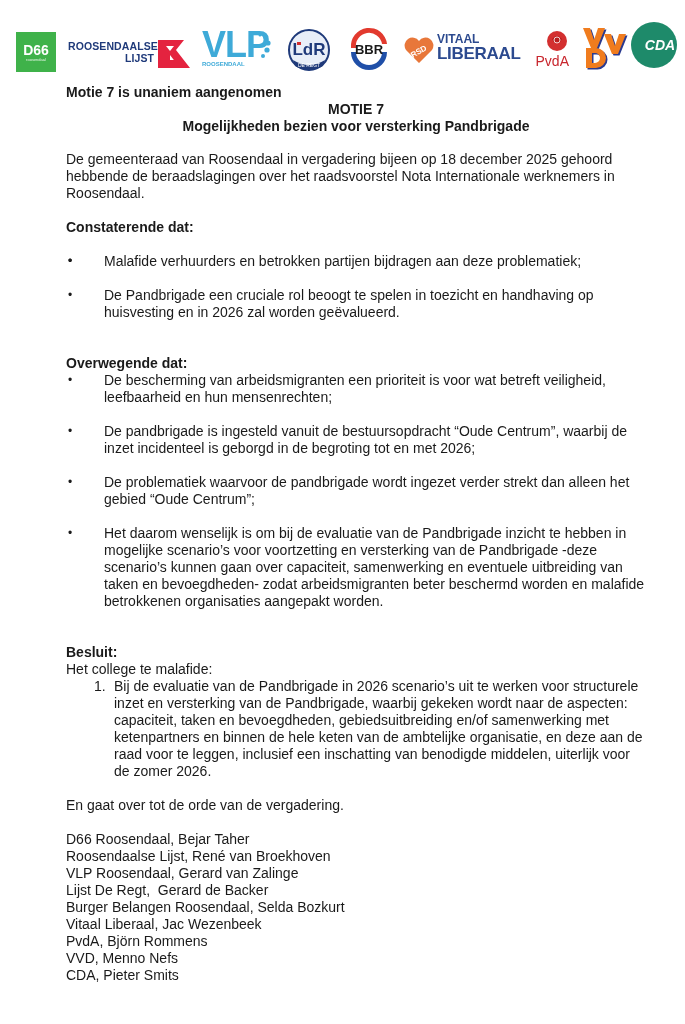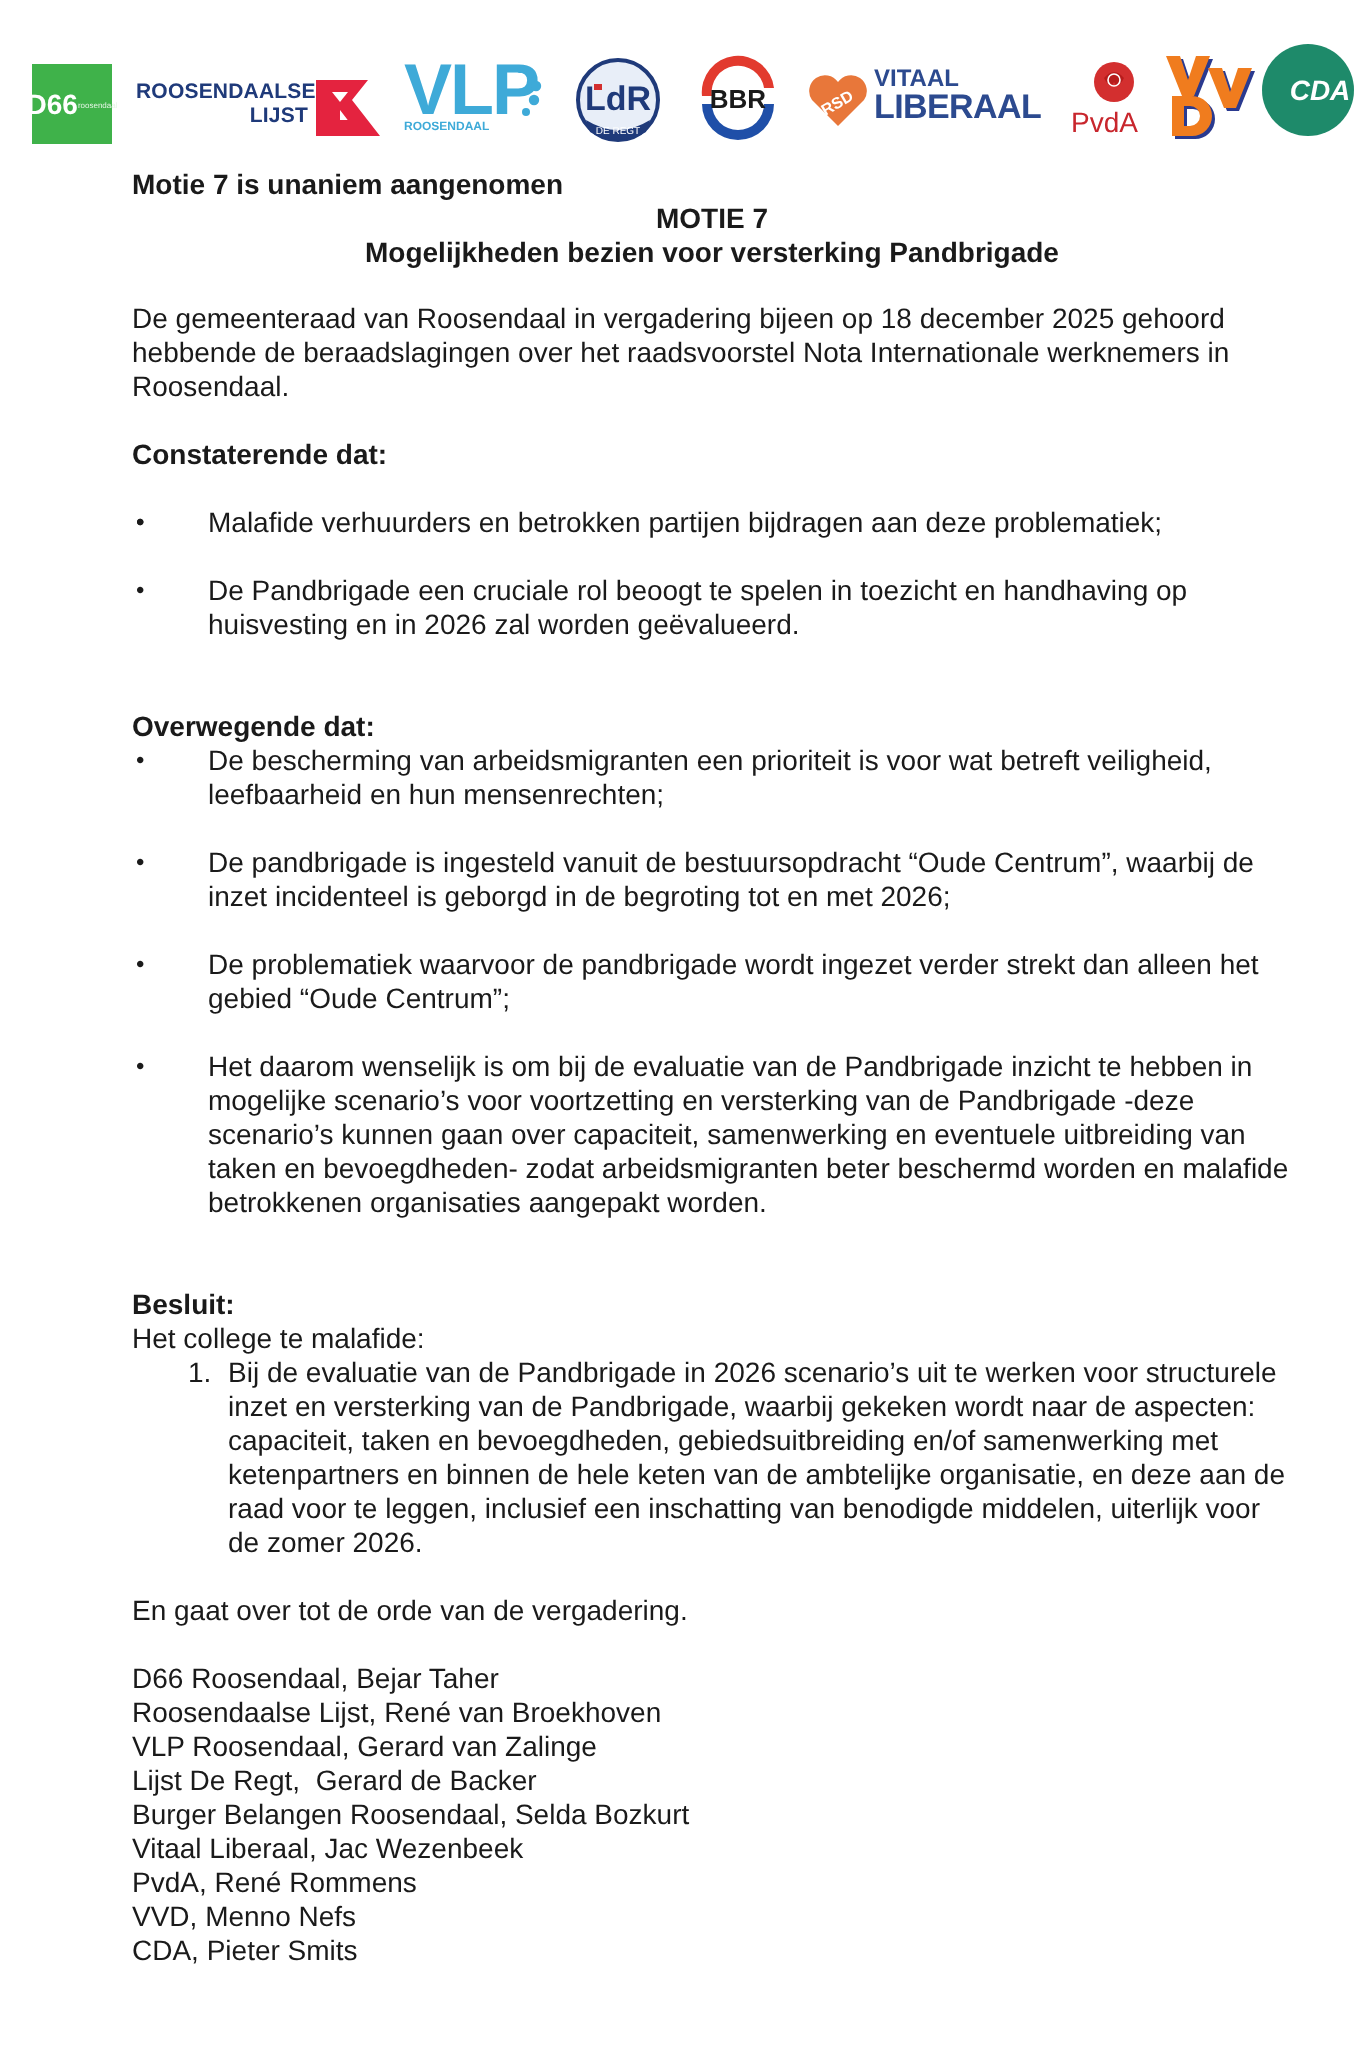--- a/index.html
+++ b/index.html
@@ -3,21 +3,21 @@
   <meta charset="utf-8">
   <style>
     * { margin: 0; padding: 0; box-sizing: border-box; }
     html, body { width: 685px; height: 1024px; background: #ffffff; overflow: hidden; }
     body { font-family: "Liberation Sans", sans-serif; color: #1a1a1a; position: relative; }
 
     
     .logos { position: absolute; top: 20px; left: 0; width: 685px; height: 56px; }
     .logo { position: absolute; display: flex; align-items: center; justify-content: center; }
 
-    .logo-d66 { left: 16px; top: 12px; width: 40px; height: 40px; background: #3fb24a; flex-direction: row; }
+    .logo-d66 { left: 16px; top: 12px; width: 40px; height: 40px; background: #3fb24a; flex-direction: column; }
     .logo-d66 .big { color: #fff; font-weight: bold; font-size: 14px; line-height: 14px; }
     .logo-d66 .small { color: #e6f6e6; font-size: 4px; line-height: 5px; }
 
     .logo-rl { left: 68px; top: 16px; width: 125px; height: 36px; }
     .logo-rl .txt { position: absolute; left: 0; top: 4px; width: 86px; text-align: right; color: #1f3a7a; font-weight: bold; font-size: 10.5px; line-height: 12px; letter-spacing: 0.1px; }
     .logo-rl svg { position: absolute; left: 88px; top: 0; }
 
     .logo-vlp { left: 200px; top: 8px; width: 72px; height: 44px; }
     .logo-vlp .big { position: absolute; left: 2px; top: 2px; color: #3eaad8; font-weight: bold; font-size: 36px; line-height: 30px; letter-spacing: -1px; }
     .logo-vlp .small { position: absolute; left: 2px; top: 33px; color: #3eaad8; font-size: 6px; font-weight: bold; }
@@ -190,17 +190,17 @@
 
   <p class="closing">En gaat over tot de orde van de vergadering.</p>
 
   <div class="signers">
     <div>D66 Roosendaal, Bejar Taher</div>
     <div>Roosendaalse Lijst, René van Broekhoven</div>
     <div>VLP Roosendaal, Gerard van Zalinge</div>
     <div style="white-space:pre">Lijst De Regt,  Gerard de Backer</div>
     <div>Burger Belangen Roosendaal, Selda Bozkurt</div>
     <div>Vitaal Liberaal, Jac Wezenbeek</div>
-    <div>PvdA, René Rommens</div>
+    <div>PvdA, Björn Rommens</div>
     <div>VVD, Menno Nefs</div>
     <div>CDA, Pieter Smits</div>
   </div>
 </div>
 
 </body></html>

